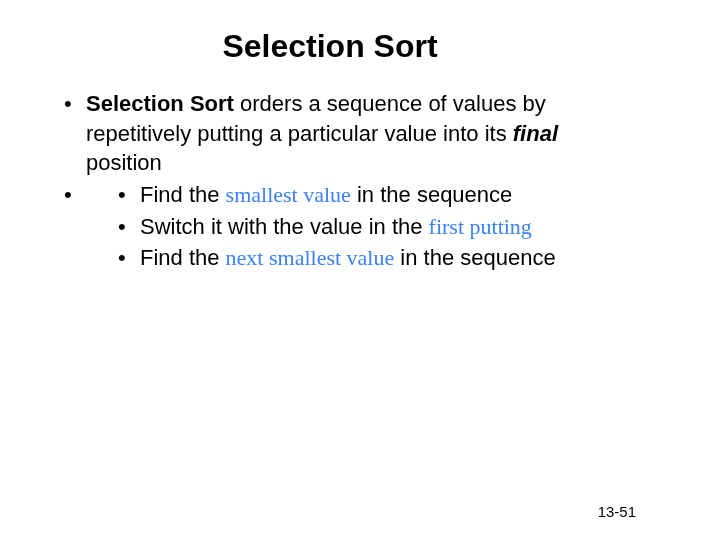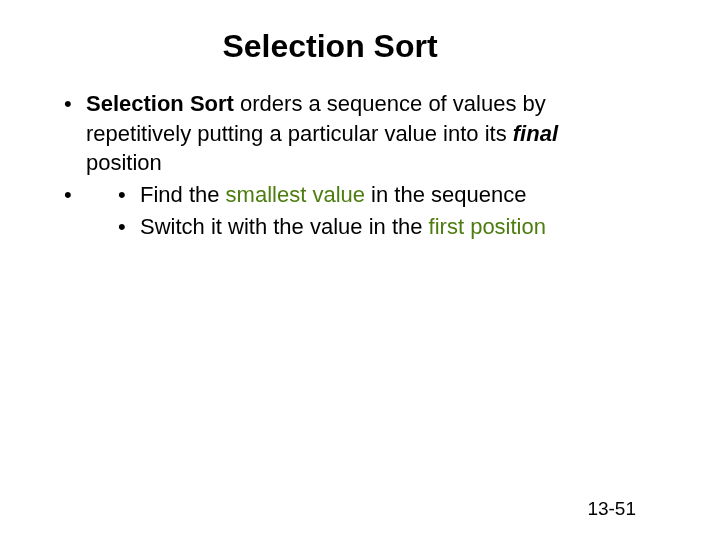--- a/index.html
+++ b/index.html
@@ -63,26 +63,26 @@
   ul.inner > li::before {
     content: "•";
     position: absolute;
     left: 6px;
     top: 0;
     font-size: 22px;
     line-height: 1.35;
   }
   .b { font-weight: bold; }
   .bi { font-weight: bold; font-style: italic; }
-  .g { color: #4d7c0f; }
+  .g { color: #3b82f6; font-family: Liberation Serif, serif; }
   .page-number {
     position: absolute;
     right: 24px;
     bottom: 20px;
-    font-size: 19px;
+    font-size: 15px;
     color: #000;
     text-align: center;
   }
 </style>
 </head>
 <body>
 
 <div class="slide">
 
   <div class="title">Selection Sort</div>
@@ -91,21 +91,24 @@
     <ul class="outer">
       <li>
         <span class="b">Selection Sort</span><span> orders a sequence of values by repetitively putting a particular value into its </span><span class="bi">final</span><span> position</span>
       </li>
       <li>
         <ul class="inner">
           <li>
             <span>Find the </span><span class="g">smallest value</span><span> in the sequence</span>
           </li>
           <li>
-            <span>Switch it with the value in the </span><span class="g">first position</span><span></span>
+            <span>Switch it with the value in the </span><span class="g">first putting</span><span></span>
+          </li>
+          <li>
+            <span>Find the </span><span class="g">next smallest value</span><span> in the sequence</span>
           </li>
         </ul>
       </li>
     </ul>
   </div>
 
   <div class="page-number">13-51</div>
 </div>
 
 </body></html>

